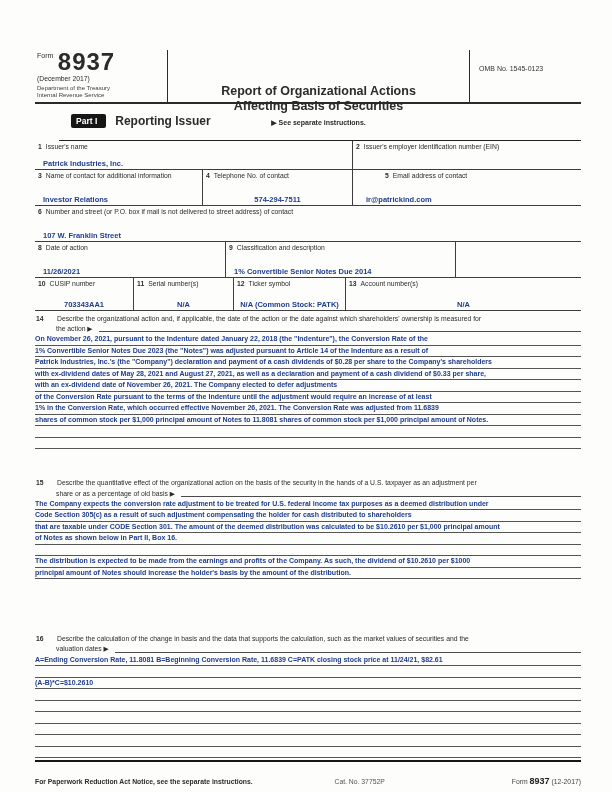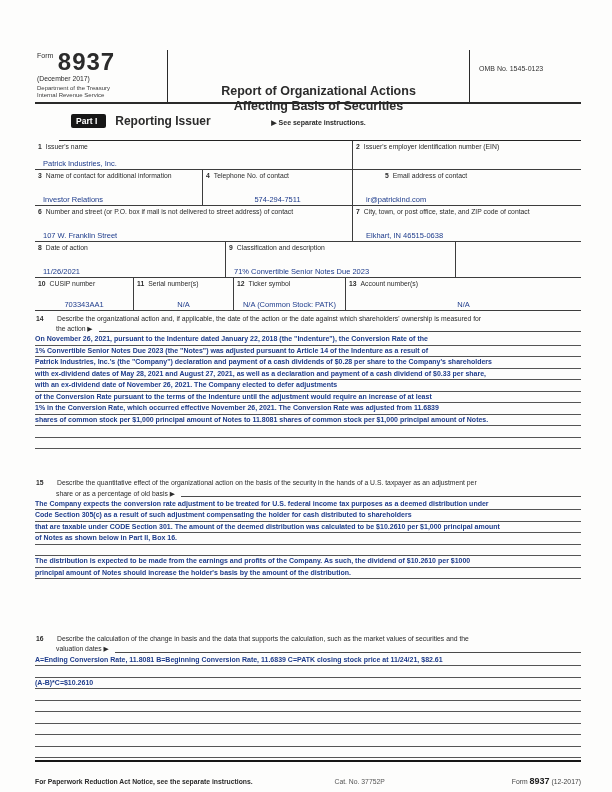--- a/index.html
+++ b/index.html
@@ -26,21 +26,21 @@
             padding:2px 9px 2.5px 5px;border-radius:2px;}
   .part-title{font-weight:bold;font-size:12px;padding-left:9px;}
   .part-note{font-size:7px;padding-left:4px;color:#333;}
 
   
   .row{display:flex;border-bottom:1px solid #3d3d3d;}
   .cell{box-sizing:border-box;position:relative;padding:1.5px 3px;}
   .cell + .cell{border-left:1px solid #3d3d3d;}
   .lbl{font-size:6.8px;line-height:1.25;}
   .lbl b{padding-right:4px;}
-  .val{position:absolute;bottom:1.5px;left:0;right:0;font-size:7.5px;font-weight:normal;
+  .val{position:absolute;bottom:1.5px;left:0;right:0;font-size:7.5px;font-weight:bold;
        color:#1e3c8c;white-space:nowrap;overflow:hidden;}
   .val.left{padding-left:8px;text-align:left;}
   .val.ind{padding-left:13px;text-align:left;}
   .val.center{text-align:center;}
   .h28{height:28px}.h35{height:35px}.h32{height:32px}
 
   
   .q-label{display:flex;font-size:6.8px;line-height:1.5;padding-top:3px;}
   .q-num{width:21px;padding-left:1px;flex:none;font-weight:bold;}
   .q-text{flex:1;}
@@ -114,34 +114,30 @@
         <div class="lbl"><b>5</b><span>Email address of contact</span></div>
         <div class="val ind">ir@patrickind.com</div>
       </div>
     </div>
 
     <div class="row h35">
       <div class="cell" style="width:317px;">
         <div class="lbl"><b>6</b><span>Number and street (or P.O. box if mail is not delivered to street address) of contact</span></div>
         <div class="val left">107 W. Franklin Street</div>
       </div>
-      <div class="cell" style="flex:1;">
-        <div class="lbl"><b>7</b><span>City, town, or post office, state, and ZIP code of contact</span></div>
-        <div class="val ind">Elkhart, IN 46515-0638</div>
-      </div>
     </div>
 
     <div class="row h35">
       <div class="cell" style="width:190px;">
         <div class="lbl"><b>8</b><span>Date of action</span></div>
         <div class="val left">11/26/2021</div>
       </div>
       <div class="cell" style="width:230px;">
         <div class="lbl"><b>9</b><span>Classification and description</span></div>
-        <div class="val left">71% Convertible Senior Notes Due 2023</div>
+        <div class="val left">1% Convertible Senior Notes Due 2014</div>
       </div>
       <div class="cell" style="flex:1;"></div>
     </div>
 
     <div class="row h32">
       <div class="cell" style="width:98px;">
         <div class="lbl"><b>10</b><span>CUSIP number</span></div>
         <div class="val center">703343AA1</div>
       </div>
       <div class="cell" style="width:100px;">

